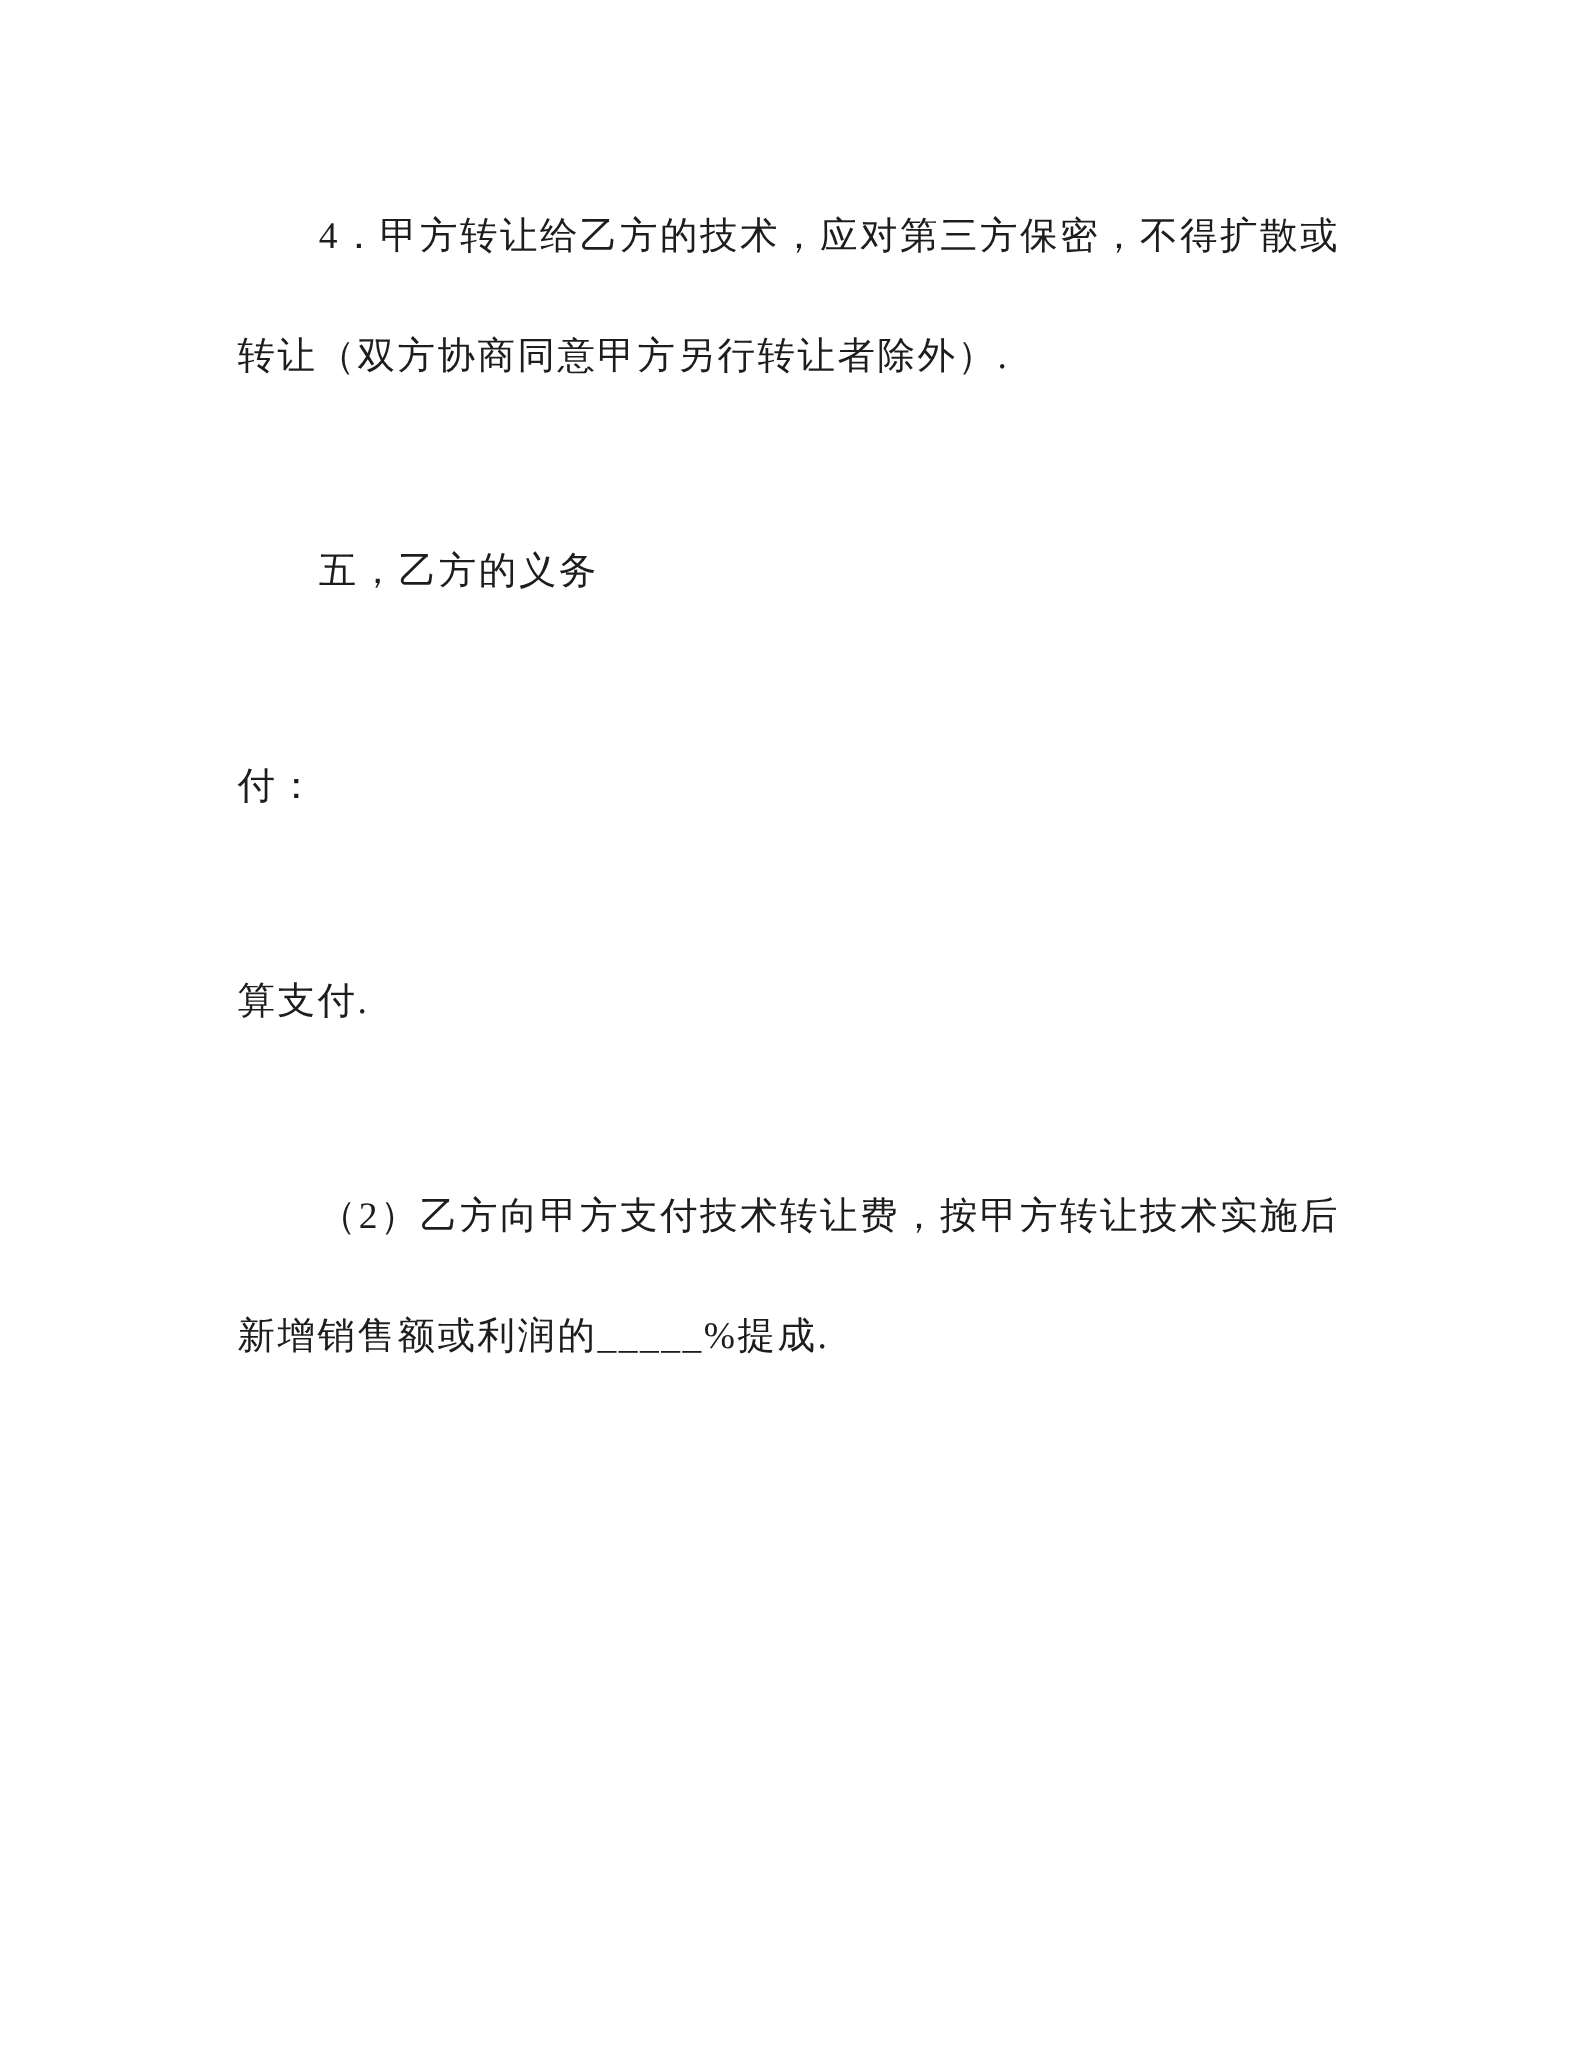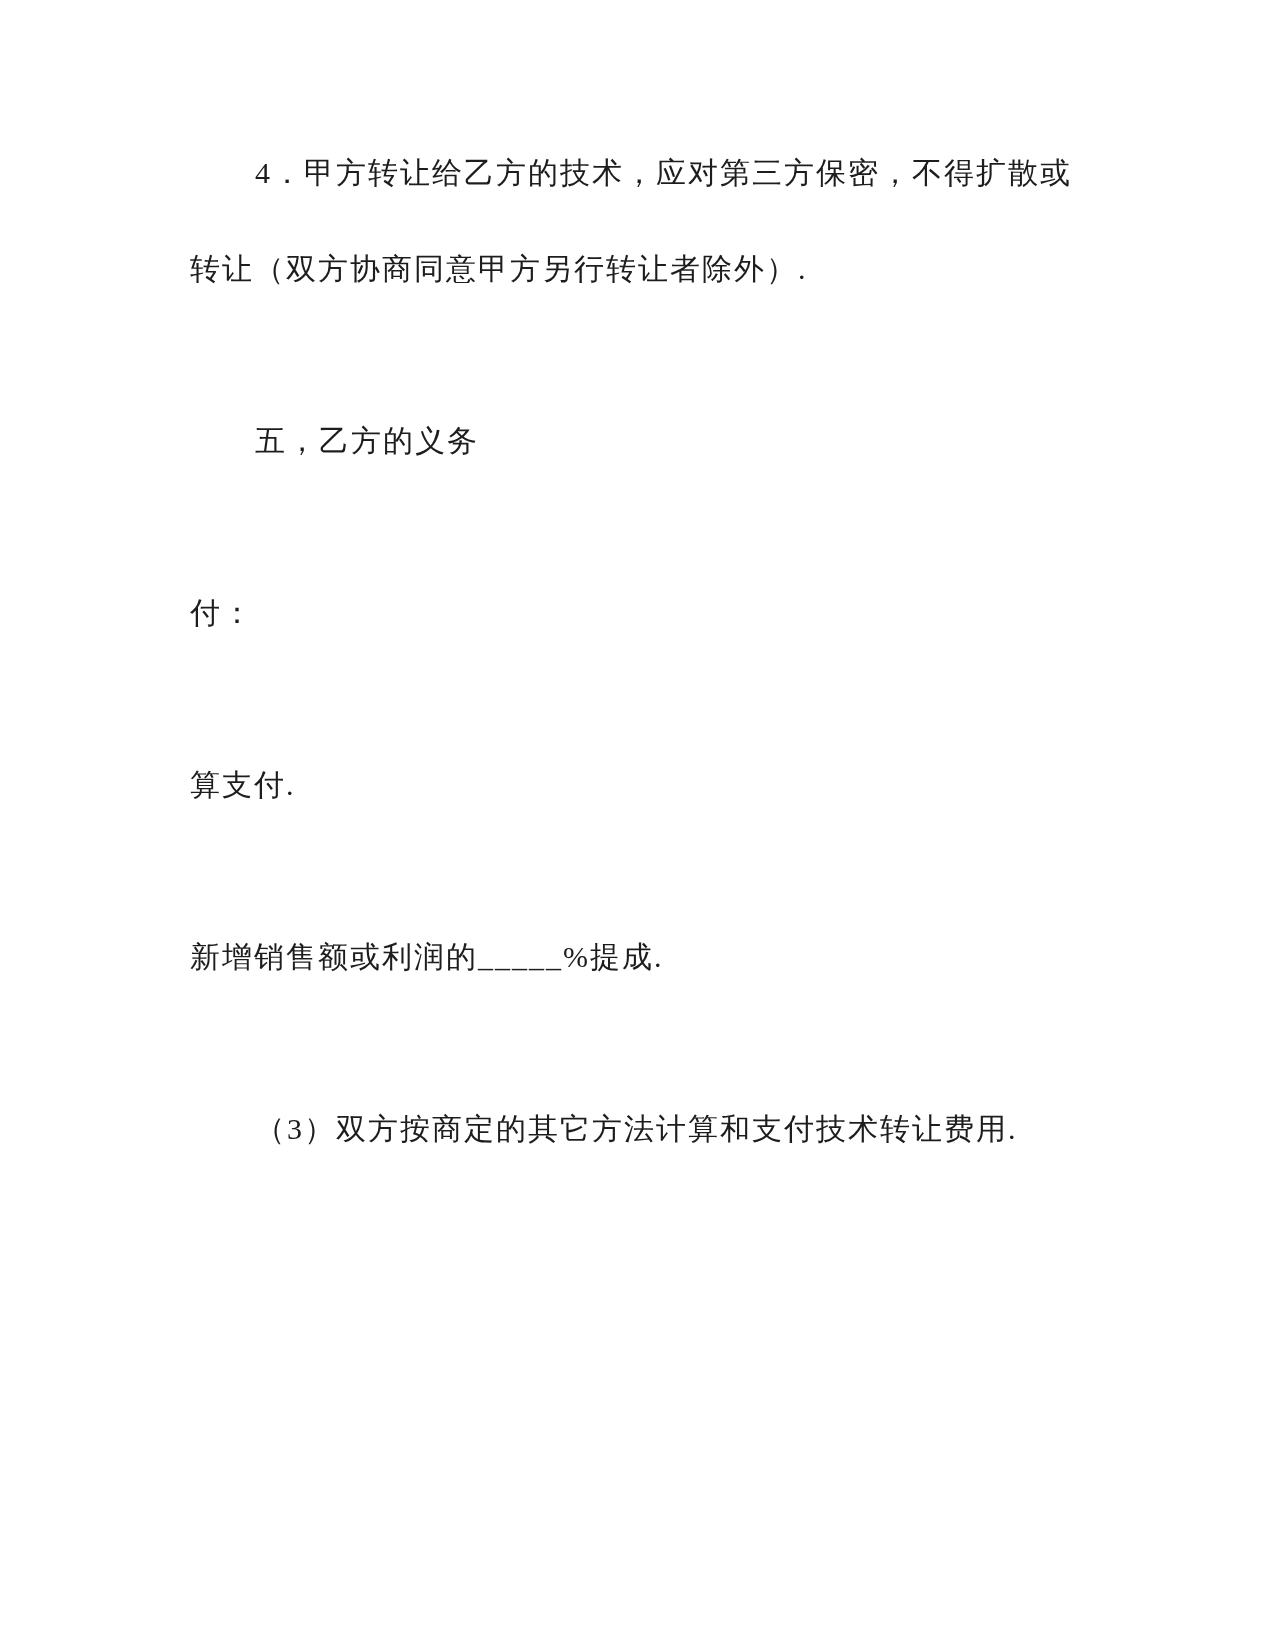--- a/index.html
+++ b/index.html
@@ -7,20 +7,21 @@
     padding: 0;
     background: #ffffff;
   }
   .page {
     position: relative;
     width: 1275px;
     height: 1540px;
     background: #ffffff;
     overflow: hidden;
     font-family: "Liberation Serif", "DejaVu Serif", serif;
+    margin-top: 16px;
   }
   .content {
     padding: 125px 0 0 190px;
   }
   .para {
     margin: 0 0 76px 0;
     padding: 0;
   }
   .line {
     display: block;
@@ -51,21 +52,19 @@
 
     <p class="para">
       <span class="line">付：</span>
     </p>
 
     <p class="para">
       <span class="line">算支付.</span>
     </p>
 
     <p class="para">
+      <span class="line indent">（2）乙方向甲方支付技术转让费，按甲方转让技术实施后</span>
       <span class="line">新增销售额或利润的_____%提成.</span>
     </p>
 
-    <p class="para">
-      <span class="line indent">（3）双方按商定的其它方法计算和支付技术转让费用.</span>
-    </p>
 
   </div>
 </div>
 
 </body></html>

